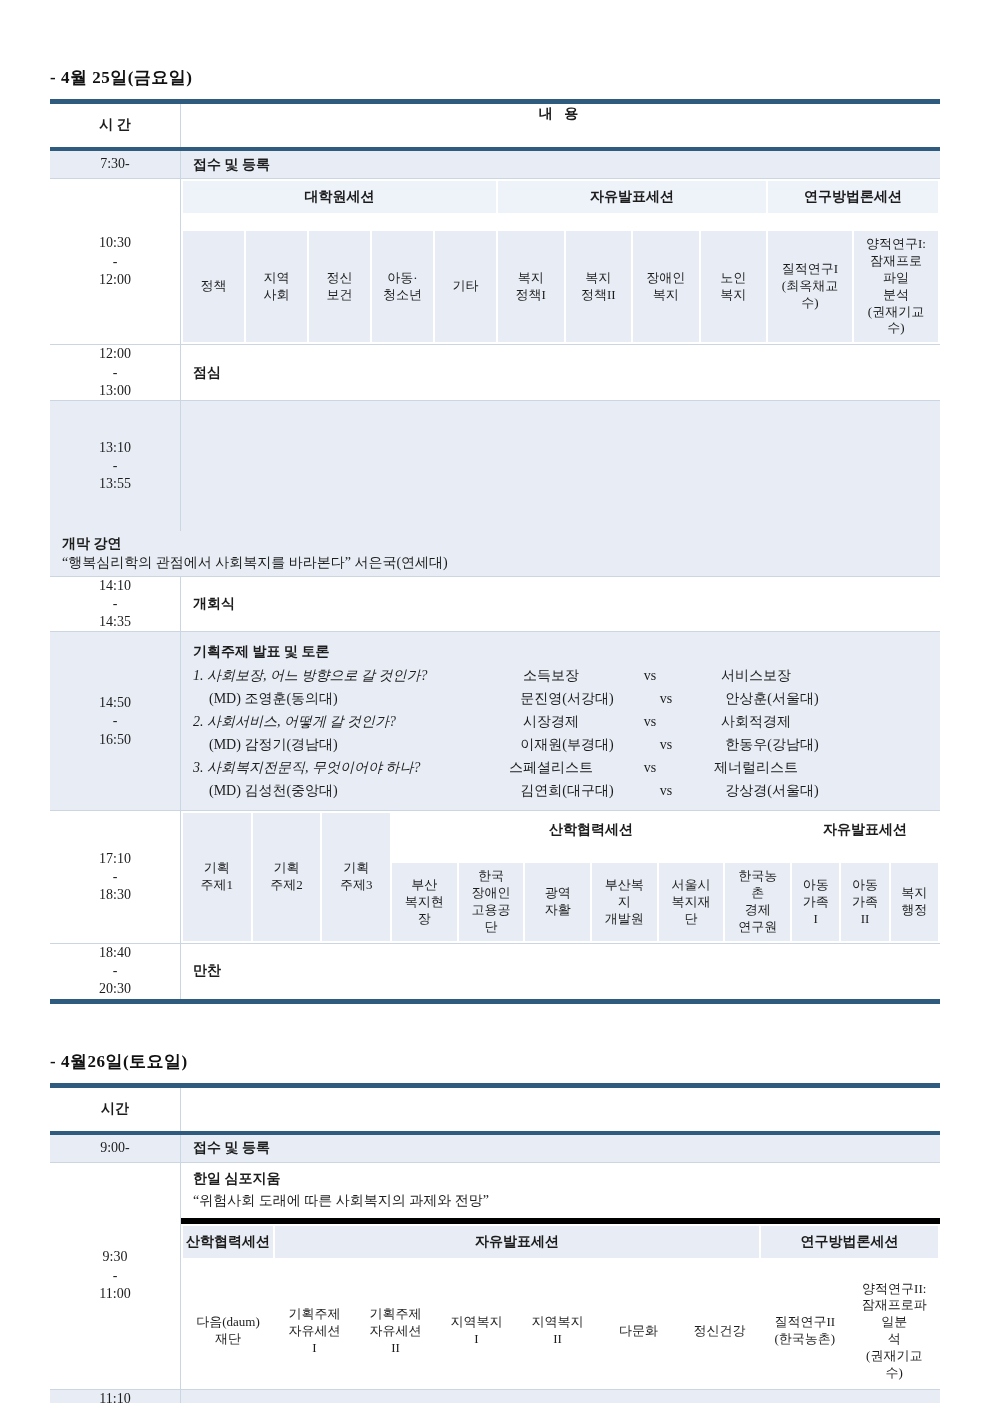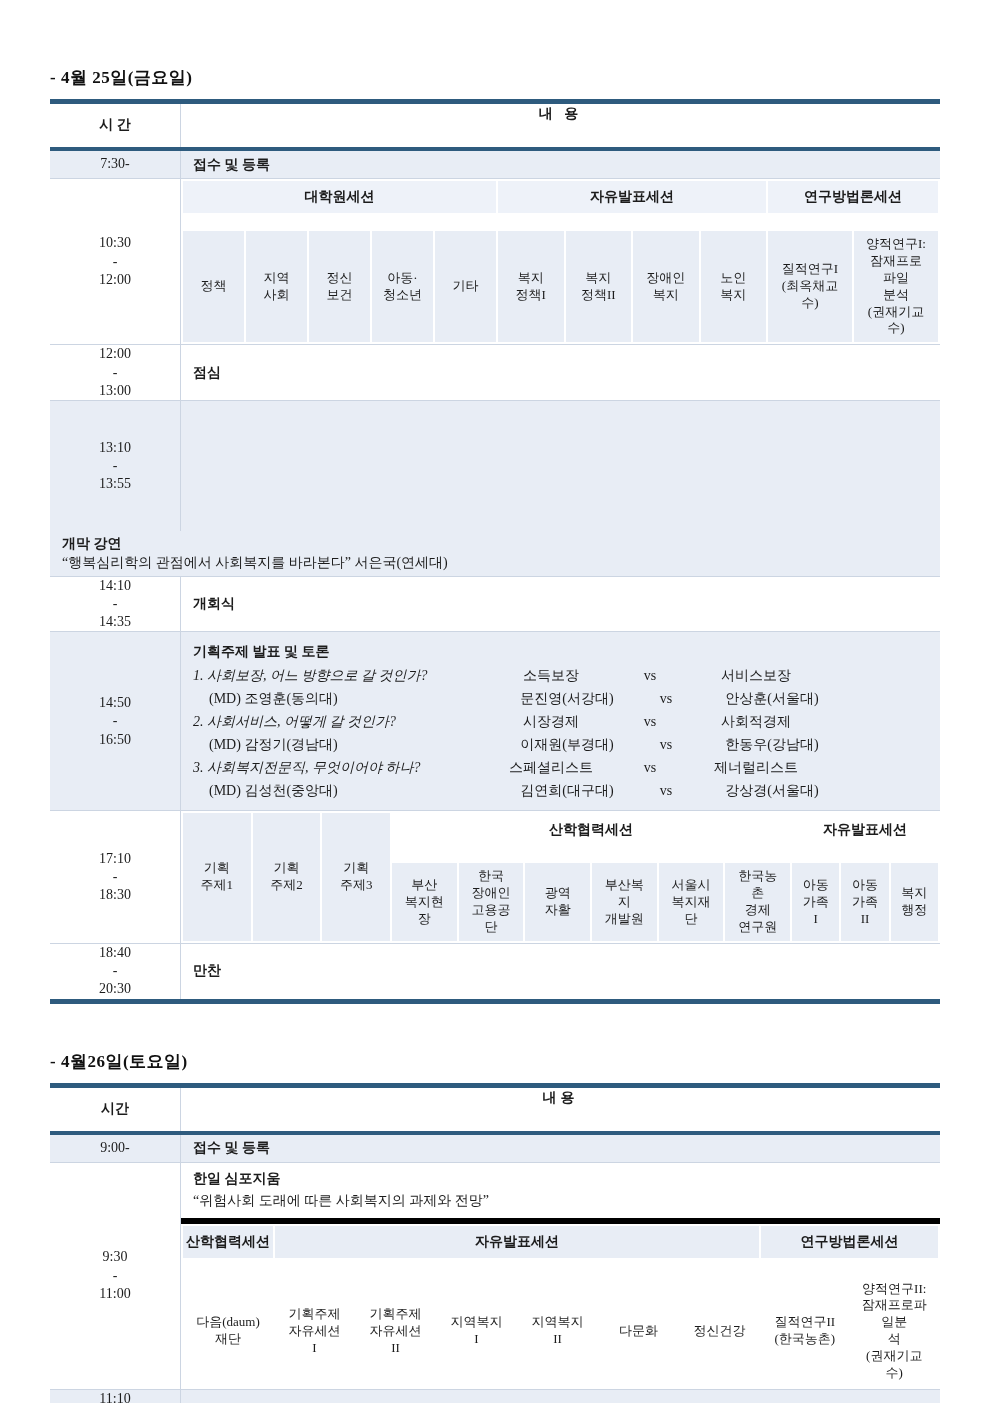--- a/index.html
+++ b/index.html
@@ -302,21 +302,20 @@
         <div class="content-col bold">만찬</div>
       </div>
     </div>
 
     <div class="day-title second">- 4월26일(토요일)</div>
 
     <div class="sched">
 
       <div class="thead">
         <div class="time-col th-time">시간</div>
-        <div class="th-content">내용</div>
       </div>
 
       <div class="row r-reg shaded">
         <div class="time-col">9:00-</div>
         <div class="content-col bold">접수 및 등록</div>
       </div>
 
       <div class="row">
         <div class="time-col">9:30
 -

